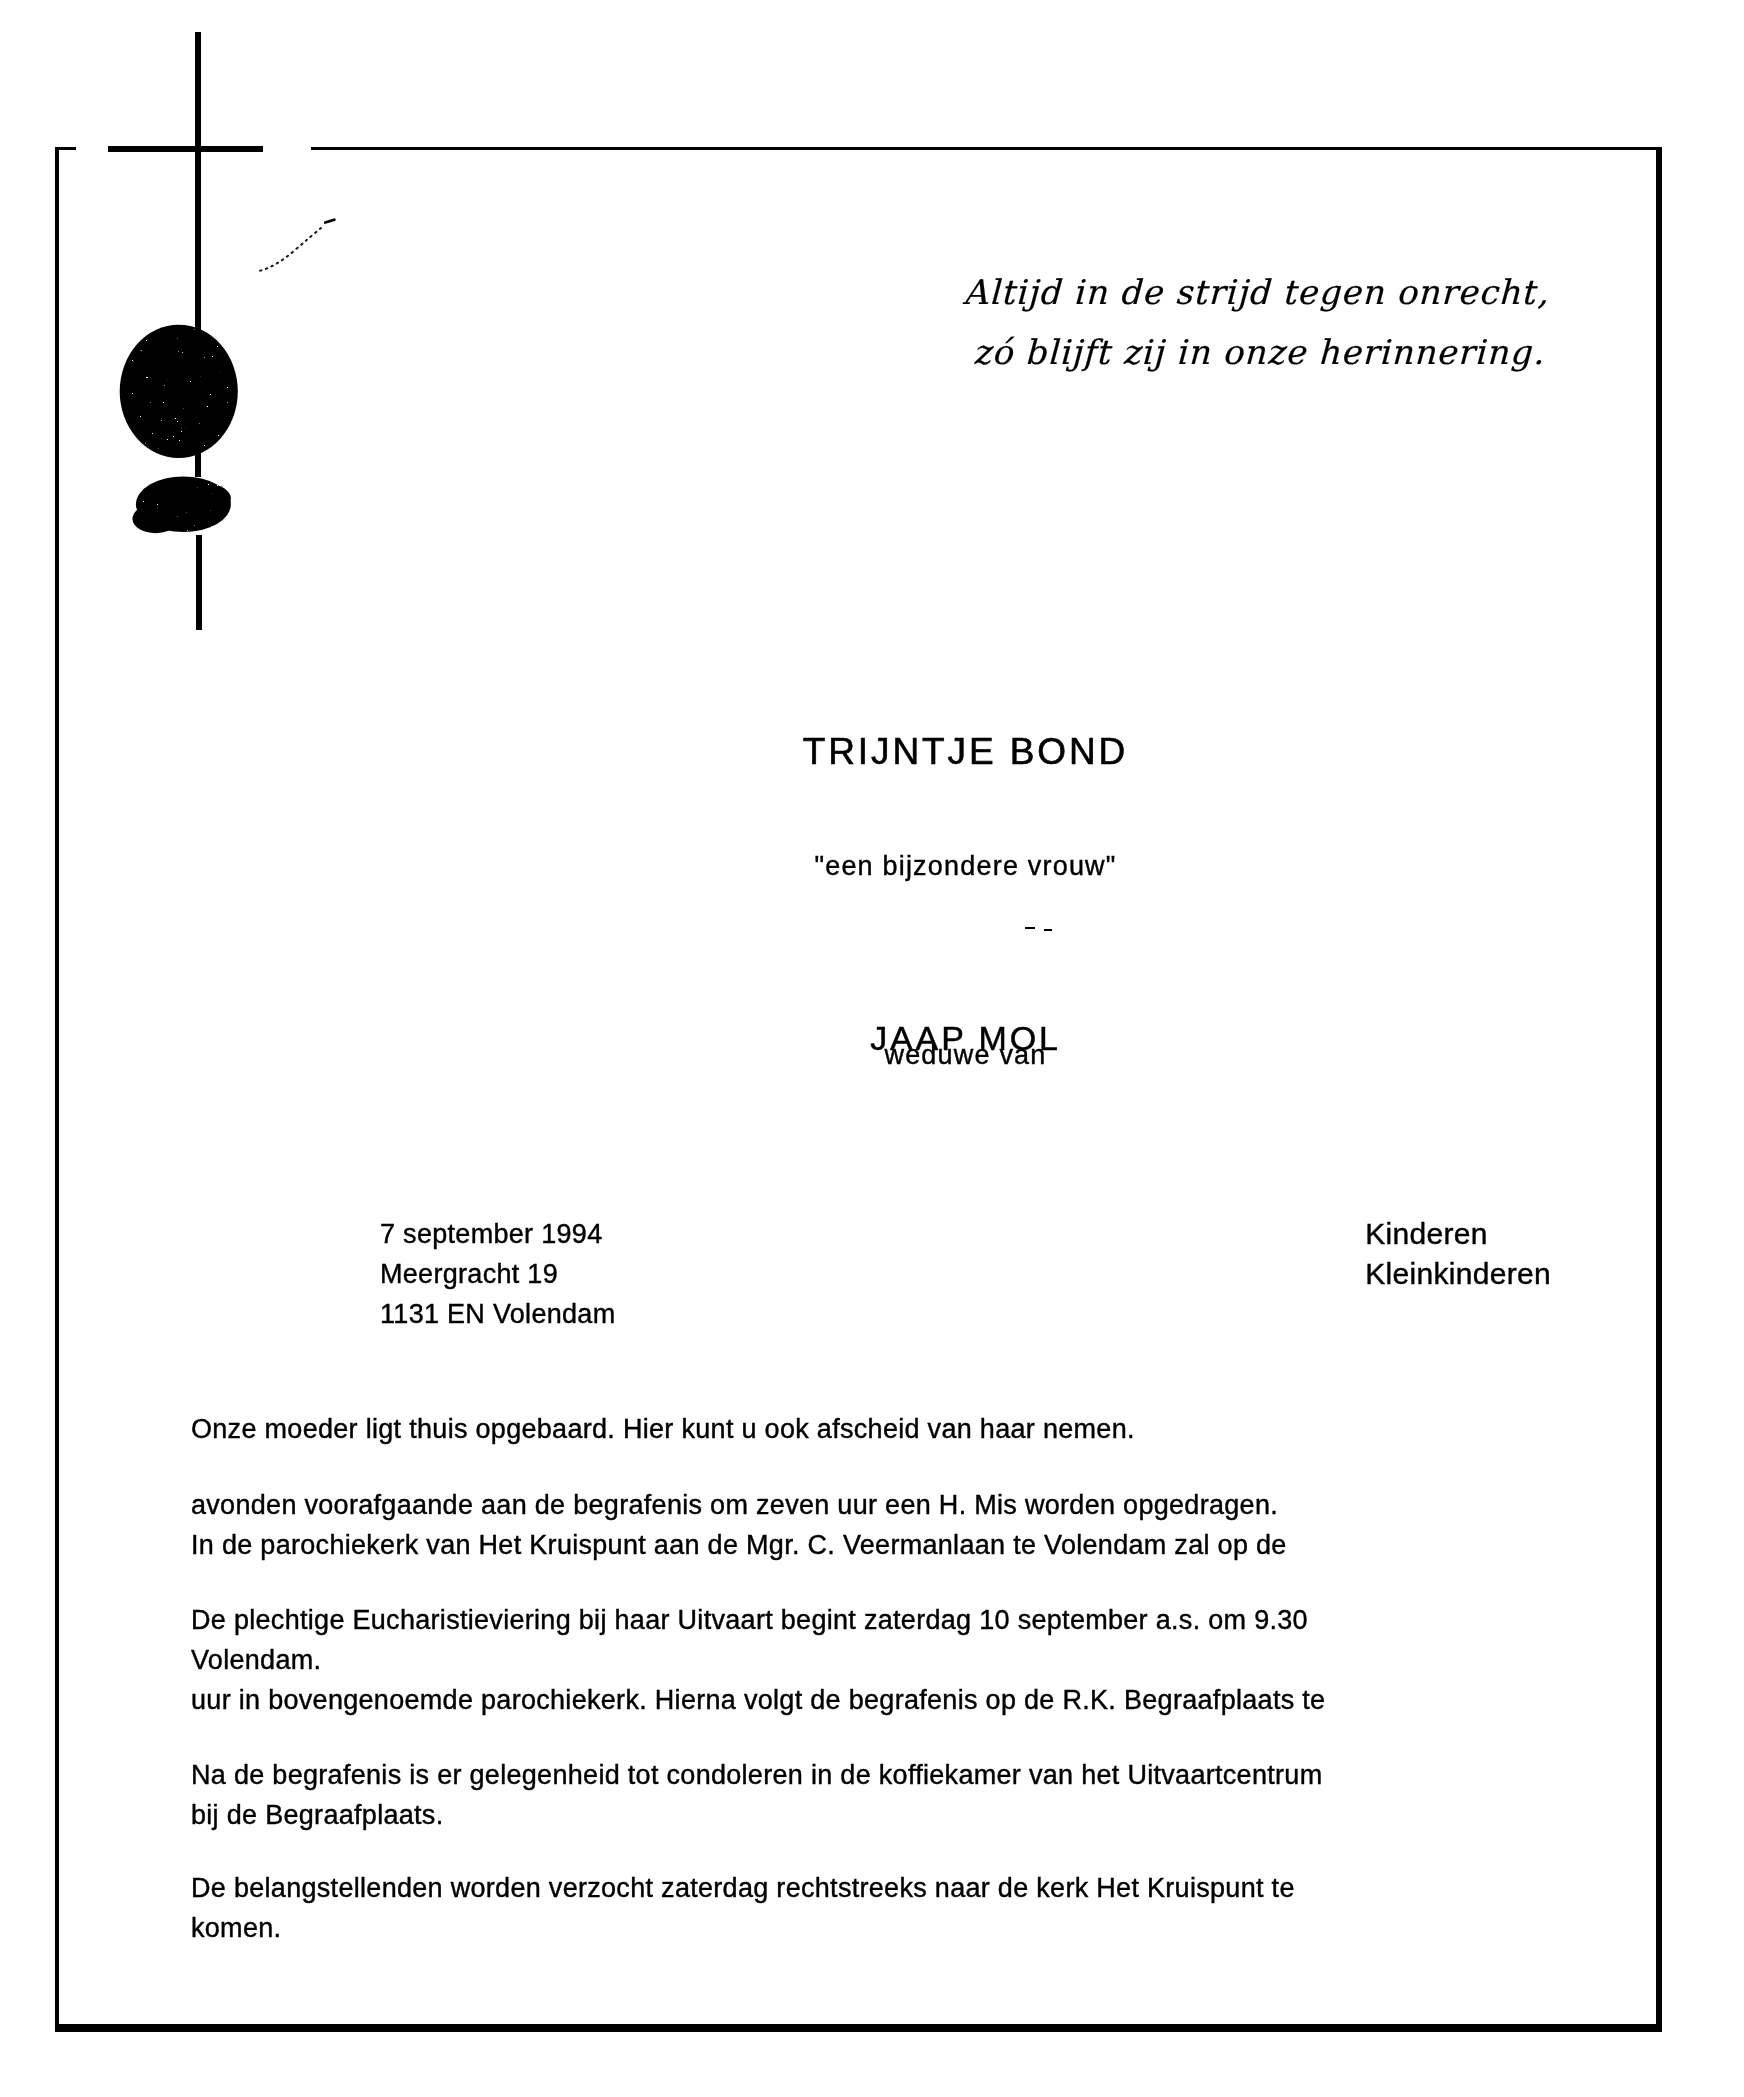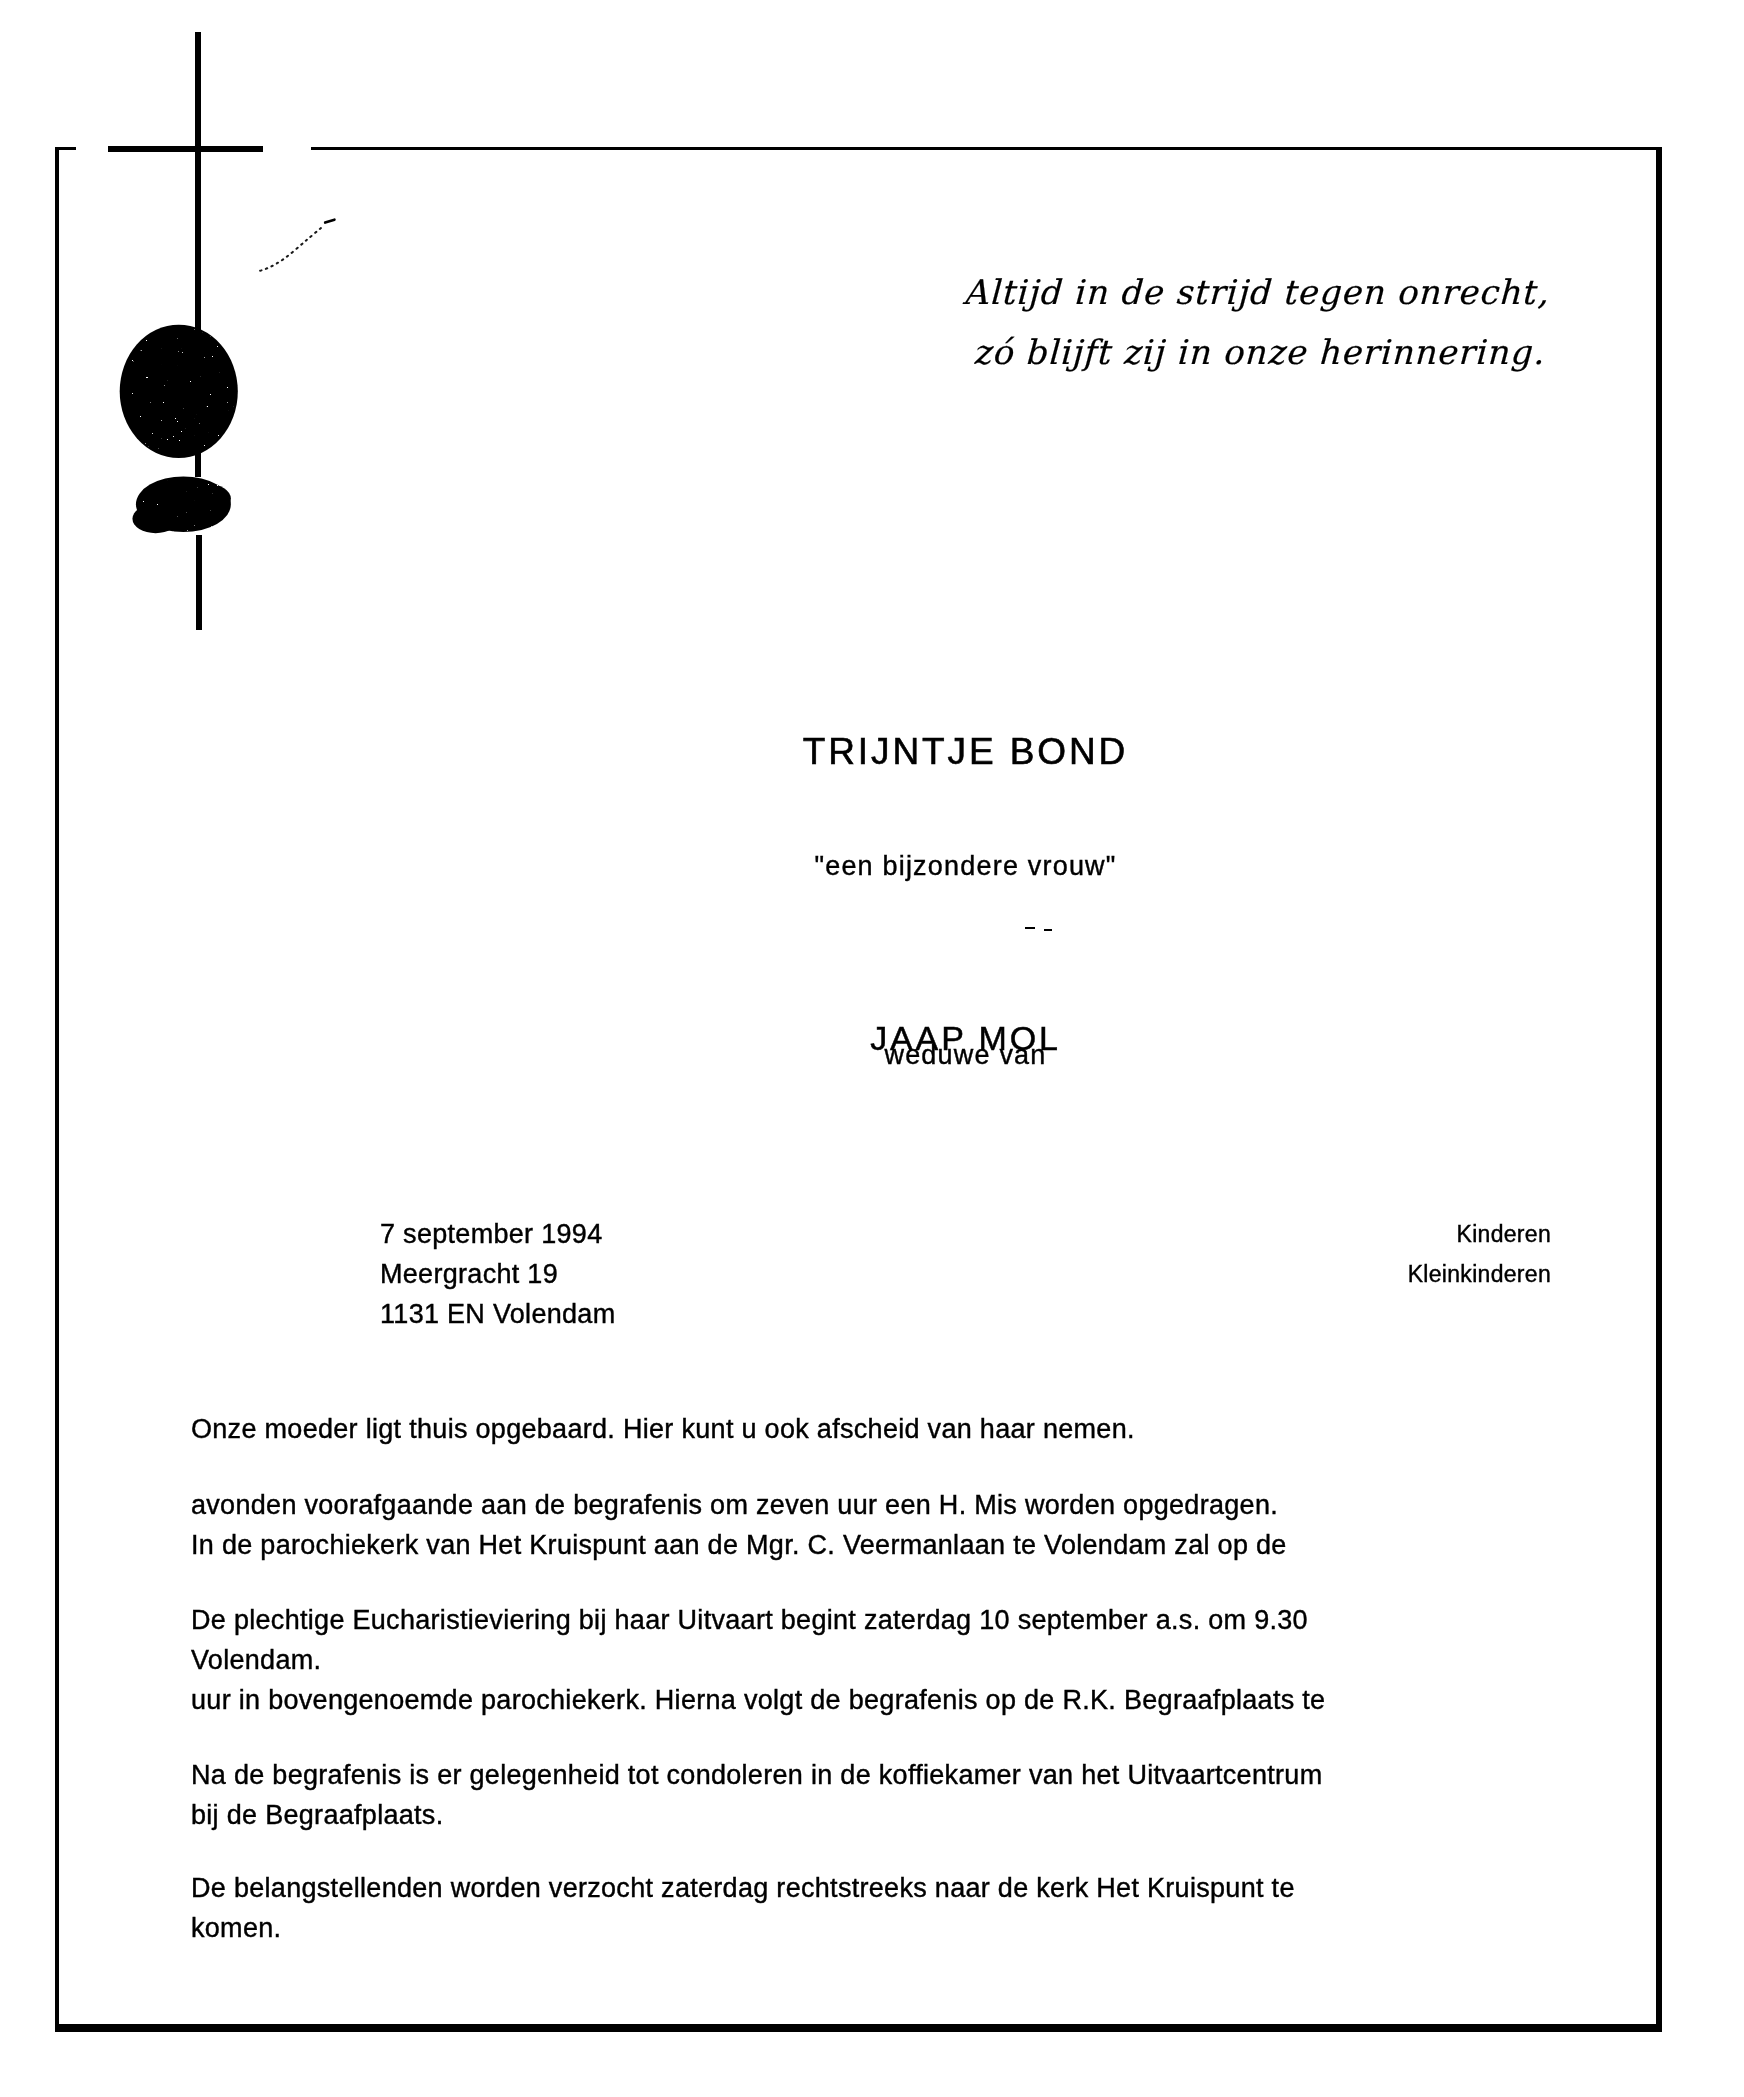--- a/index.html
+++ b/index.html
@@ -30,22 +30,22 @@
   .deceased-name { top:731px; font-size:37px; font-weight:normal; letter-spacing:2.9px; -webkit-text-stroke:0.6px #000; }
   .epithet      { top:851px; font-size:27px; letter-spacing:1.2px; -webkit-text-stroke:0.4px #000; }
   .relation     { top:1004px; font-size:27px; letter-spacing:1.2px;margin-top:36px; -webkit-text-stroke:0.4px #000; }
   .spouse-name  { top:1019px; font-size:34px; letter-spacing:2.9px; -webkit-text-stroke:0.5px #000; }
 
   .details {
     position:absolute; left:380px; top:1214px;
     font-size:27px; line-height:40px; letter-spacing:0.3px; -webkit-text-stroke:0.4px #000;
   }
   .signatories {
-    position:absolute; right:194px; top:1214px; text-align:right;
-    font-size:23px; line-height:40px; letter-spacing:0.3px; -webkit-text-stroke:0.4px #000;
+    position:absolute; right:194px; top:1214px; 
+    font-size:30px; line-height:40px; letter-spacing:0.3px; -webkit-text-stroke:0.4px #000;
   }
 
   .para {
     position:absolute; left:191px;
     font-size:27px; line-height:40px; letter-spacing:0.3px; -webkit-text-stroke:0.4px #000;
   }
   .para1 { top:1409px; } .para2 { top:1485px; } .para3 { top:1600px; }
   .para4 { top:1755px; } .para5 { top:1868px; }
 
   

